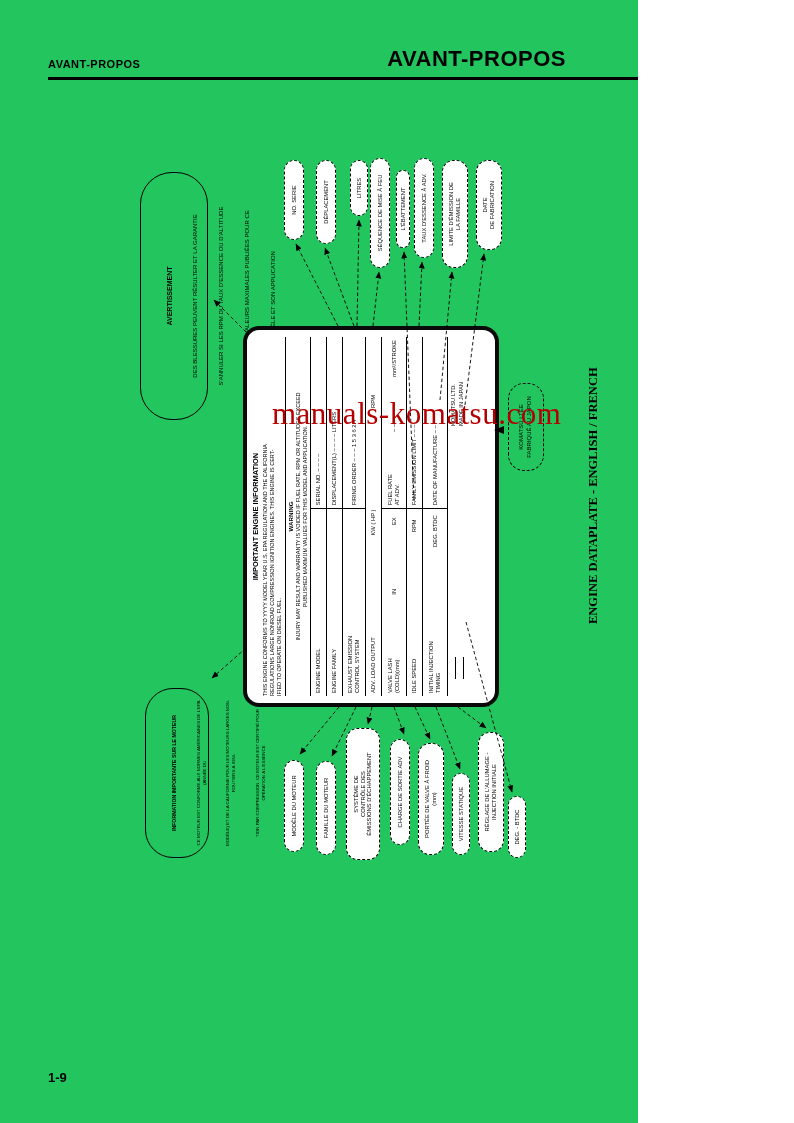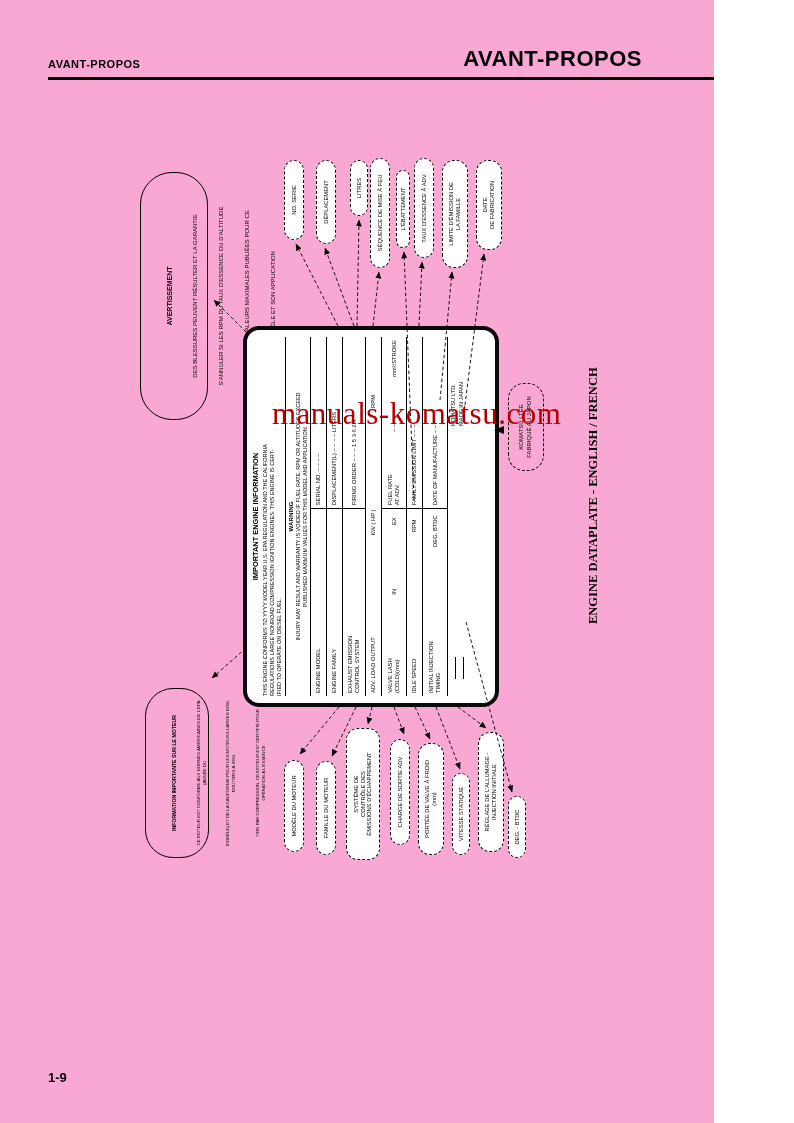--- a/index.html
+++ b/index.html
@@ -1,16 +1,16 @@
 <!DOCTYPE html>
 <html><head>
 <meta charset="utf-8">
 <style>
   html,body{margin:0;padding:0;background:#ffffff;}
-  .page{position:relative;width:714px;height:1123px;background:#f9a8d4;overflow:hidden;
+  .page{position:relative;width:638px;height:1123px;background:#22c55e;overflow:hidden;
         font-family:"Liberation Sans",sans-serif;color:#000;text-decoration:underline;}
   
   .hdr-left{position:absolute;left:48px;top:58px;font-size:11px;font-weight:bold;letter-spacing:.5px;}
   .hdr-right{position:absolute;right:72px;top:46px;font-size:22px;font-weight:bold;letter-spacing:.5px;}
   .hdr-rule{position:absolute;left:48px;top:77px;width:674px;height:3px;background:#000;}
   .pageno{position:absolute;left:48px;top:1070px;font-size:13px;font-weight:bold;}
   
   .watermark{position:absolute;left:272px;top:396px;z-index:6;font-family:"Liberation Serif",serif;
              font-size:31px;color:#b40000;letter-spacing:.5px;white-space:nowrap;}
   

